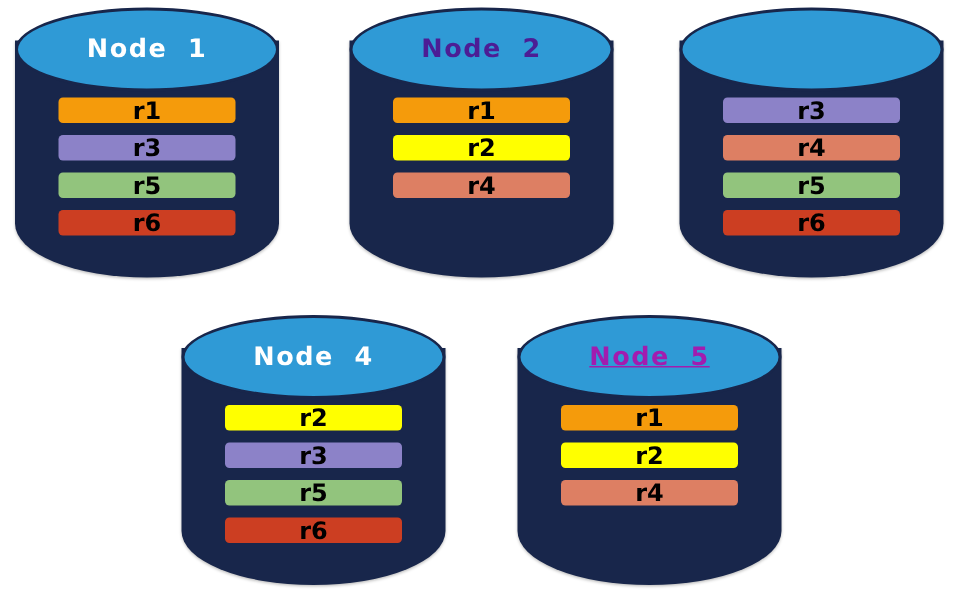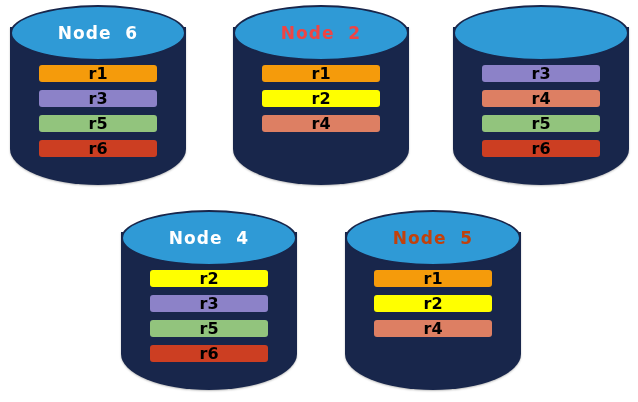--- a/index.html
+++ b/index.html
@@ -91,32 +91,32 @@
   }
   .replica-bar:last-child { margin-bottom: 0; }
 </style>
 </head>
 <body>
 
 <div id="diagram">
     <div class="node" style="left: 10px; top: 5px;">
       <div class="cyl-body" style="background: rgb(24, 38, 75);"></div>
       <div class="cyl-top" style="background: rgb(47, 154, 214);"></div>
-      <div class="node-label" style="color: rgb(255, 255, 255);">Node  6</div>
+      <div class="node-label" style="color: rgb(255, 255, 255);">Node  1</div>
       <div class="replica-stack">
         <div class="replica-bar" style="background: rgb(245, 155, 11);">r1</div>
         <div class="replica-bar" style="background: rgb(140, 130, 200);">r3</div>
         <div class="replica-bar" style="background: rgb(146, 196, 125);">r5</div>
         <div class="replica-bar" style="background: rgb(204, 62, 34);">r6</div>
       </div>
     </div>
     <div class="node" style="left: 233px; top: 5px;">
       <div class="cyl-body" style="background: rgb(24, 38, 75);"></div>
       <div class="cyl-top" style="background: rgb(47, 154, 214);"></div>
-      <div class="node-label" style="color: #ef4444;">Node  2</div>
+      <div class="node-label" style="color: #4c1d95;">Node  2</div>
       <div class="replica-stack">
         <div class="replica-bar" style="background: rgb(245, 155, 11);">r1</div>
         <div class="replica-bar" style="background: rgb(255, 255, 0);">r2</div>
         <div class="replica-bar" style="background: rgb(221, 127, 99);">r4</div>
       </div>
     </div>
     <div class="node" style="left: 453px; top: 5px;">
       <div class="cyl-body" style="background: rgb(24, 38, 75);"></div>
       <div class="cyl-top" style="background: rgb(47, 154, 214);"></div>
       <div class="replica-stack">
@@ -133,20 +133,20 @@
       <div class="replica-stack">
         <div class="replica-bar" style="background: rgb(255, 255, 0);">r2</div>
         <div class="replica-bar" style="background: rgb(140, 130, 200);">r3</div>
         <div class="replica-bar" style="background: rgb(146, 196, 125);">r5</div>
         <div class="replica-bar" style="background: rgb(204, 62, 34);">r6</div>
       </div>
     </div>
     <div class="node" style="left: 345px; top: 210px;">
       <div class="cyl-body" style="background: rgb(24, 38, 75);"></div>
       <div class="cyl-top" style="background: rgb(47, 154, 214);"></div>
-      <div class="node-label" style="color: #c2410c;">Node  5</div>
+      <div class="node-label" style="color: #a21caf; text-decoration: underline;">Node  5</div>
       <div class="replica-stack">
         <div class="replica-bar" style="background: rgb(245, 155, 11);">r1</div>
         <div class="replica-bar" style="background: rgb(255, 255, 0);">r2</div>
         <div class="replica-bar" style="background: rgb(221, 127, 99);">r4</div>
       </div>
     </div>
   </div>
 
 </body></html>

